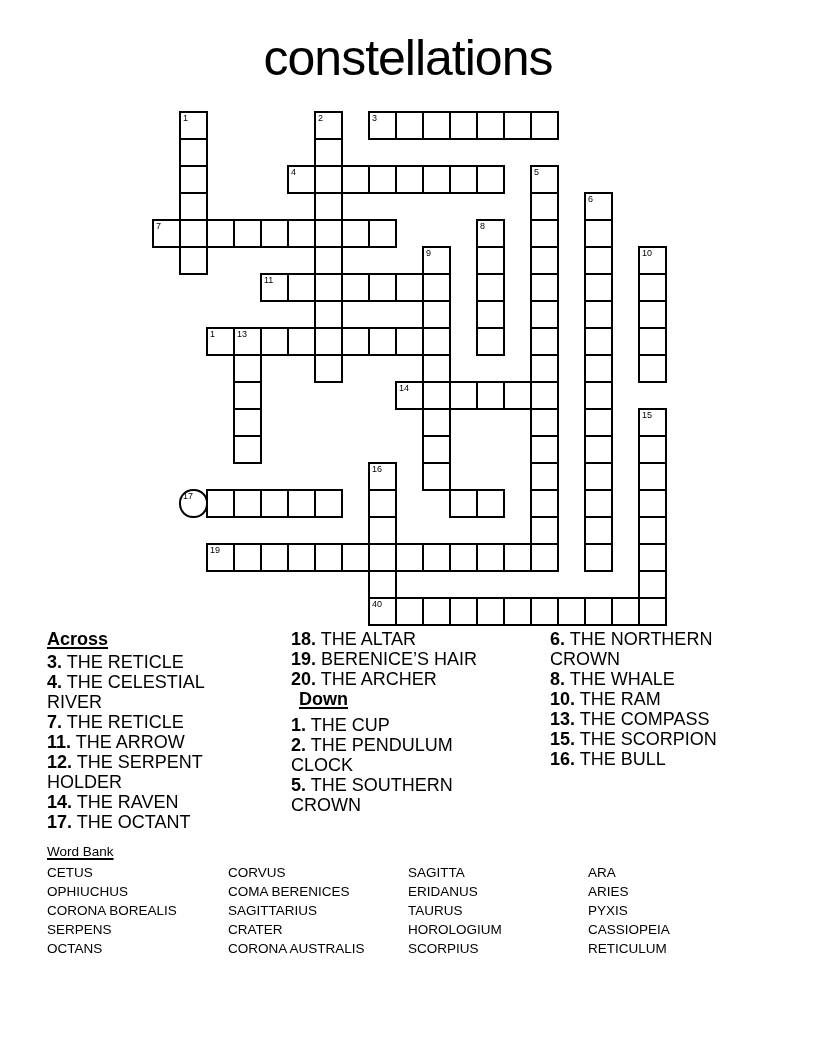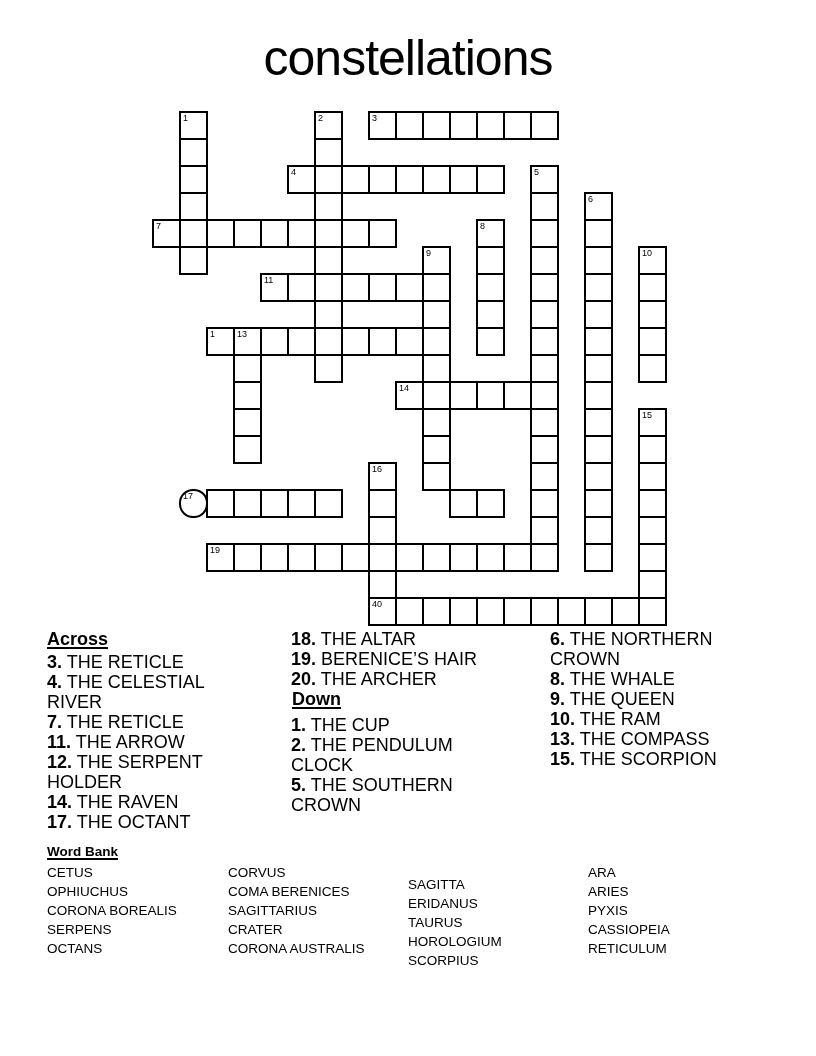--- a/index.html
+++ b/index.html
@@ -21,26 +21,26 @@
     position:absolute; top:0px; left:2px; font-size:9px; line-height:10px;
     font-family:"Liberation Sans", sans-serif; color:#000;
   }
   
   .clue-col { position:absolute; top:629px; font-size:18px; line-height:20px; }
   .clue-heading {
     font-weight:bold; text-decoration:underline;
     text-decoration-thickness:2px; text-underline-offset:2px;
     margin:0 0 3px 0;
   }
-  .clue-heading.mid { margin:0 0 6px 1px; }
+  .clue-heading.mid { margin:0 0 6px 8px; }
   .clue { margin:0; }
   .clue b { font-weight:bold; }
   
   .wb-heading {
-    position:absolute; left:47px; top:844px; font-size:13.5px; font-weight:bold;
+    position:absolute; left:47px; top:844px; font-size:13.5px; font-weight:normal;
     text-decoration:underline; text-decoration-thickness:1.5px; text-underline-offset:2px;
   }
   .wb-col { position:absolute; top:863px; font-size:13.5px; line-height:19px; }
 </style>
 </head>
 <body>
 
 <div class="page">
 
   <div class="title">constellations</div>
@@ -253,43 +253,43 @@
     <div class="clue"><b>20.</b> <span>THE ARCHER</span></div>
     <div class="clue-heading mid">Down</div>
     <div class="clue"><b>1.</b> <span>THE CUP</span></div>
     <div class="clue"><b>2.</b> <span>THE PENDULUM CLOCK</span></div>
     <div class="clue"><b>5.</b> <span>THE SOUTHERN CROWN</span></div>
   </div>
 
   <div class="clue-col" style="left:550px; width:215px;">
     <div class="clue"><b>6.</b> <span>THE NORTHERN CROWN</span></div>
     <div class="clue"><b>8.</b> <span>THE WHALE</span></div>
-    <div class="clue"><b>9.</b> <span>THE QUEEN</span></div>
     <div class="clue"><b>10.</b> <span>THE RAM</span></div>
     <div class="clue"><b>13.</b> <span>THE COMPASS</span></div>
     <div class="clue"><b>15.</b> <span>THE SCORPION</span></div>
+    <div class="clue"><b>16.</b> <span>THE BULL</span></div>
   </div>
 
   <div class="wb-heading">Word Bank</div>
 
   <div class="wb-col" style="left:47px;">
     <div>CETUS</div>
     <div>OPHIUCHUS</div>
     <div>CORONA BOREALIS</div>
     <div>SERPENS</div>
     <div>OCTANS</div>
   </div>
   <div class="wb-col" style="left:228px;">
     <div>CORVUS</div>
     <div>COMA BERENICES</div>
     <div>SAGITTARIUS</div>
     <div>CRATER</div>
     <div>CORONA AUSTRALIS</div>
   </div>
-  <div class="wb-col" style="left:408px;margin-top:12px;">
+  <div class="wb-col" style="left:408px;">
     <div>SAGITTA</div>
     <div>ERIDANUS</div>
     <div>TAURUS</div>
     <div>HOROLOGIUM</div>
     <div>SCORPIUS</div>
   </div>
   <div class="wb-col" style="left:588px;">
     <div>ARA</div>
     <div>ARIES</div>
     <div>PYXIS</div>

